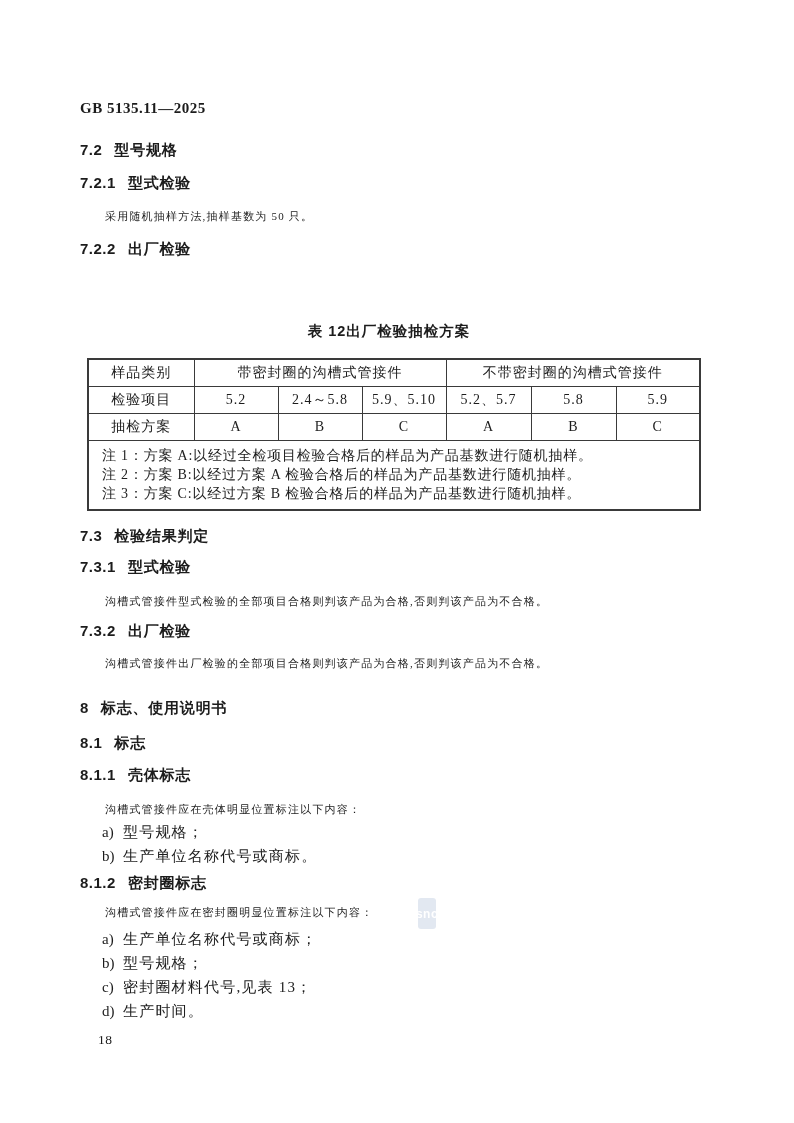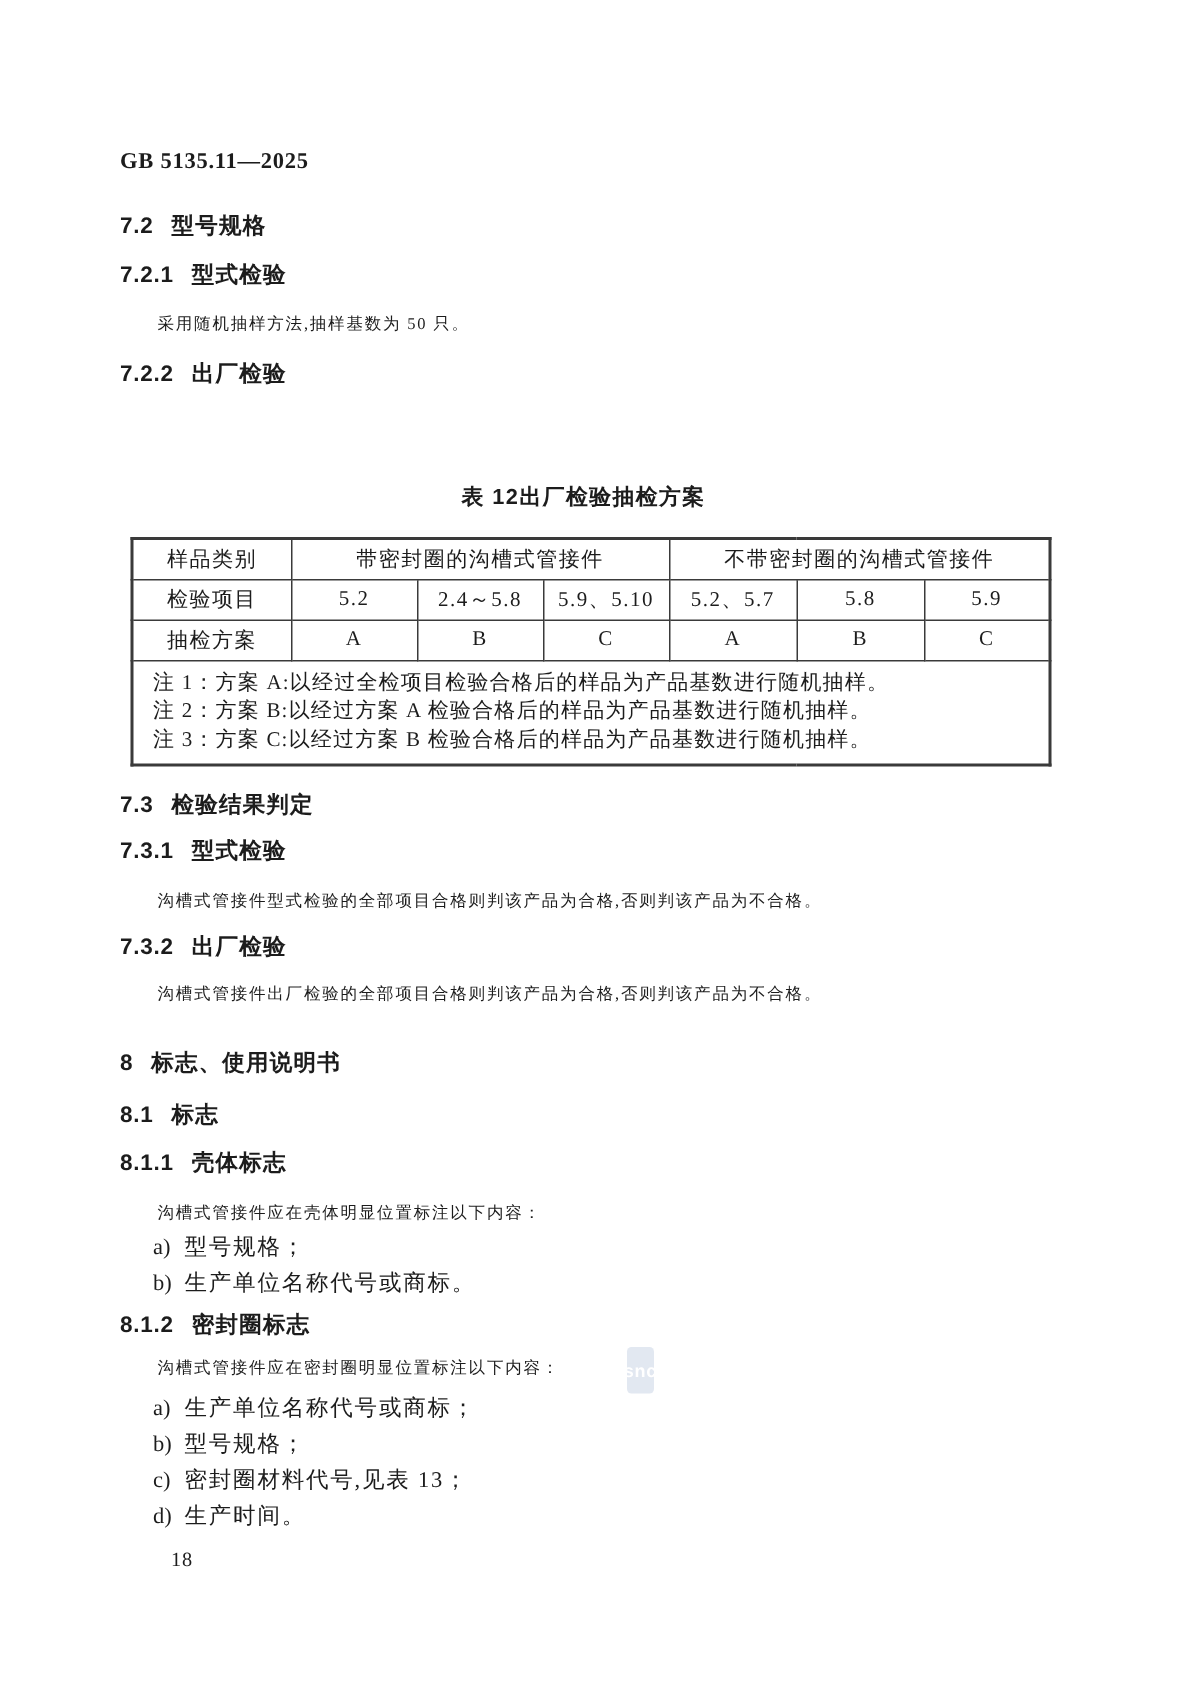--- a/index.html
+++ b/index.html
@@ -55,21 +55,21 @@
   .wm {
     position:absolute; left:418px; top:898px; width:18px; height:31px;
     background:#dee4ef; border-radius:3px; opacity:0.85;
     display:flex; align-items:center; justify-content:center;
     font-family:"Liberation Sans","DejaVu Sans",sans-serif; font-weight:bold;
     font-size:12px; color:#ffffff; letter-spacing:0.5px;
   }
   
   .pagenum {
     position:absolute; left:98px; top:1032px;
-    font-size:13.5px; letter-spacing:0.5px;margin-left:16px;
+    font-size:13.5px; letter-spacing:0.5px;
   }
 </style>
 </head>
 <body>
 
 <div class="page">
 
   <div class="docnum">GB 5135.11—2025</div>
 
   <div class="hd" style="top:141px">

